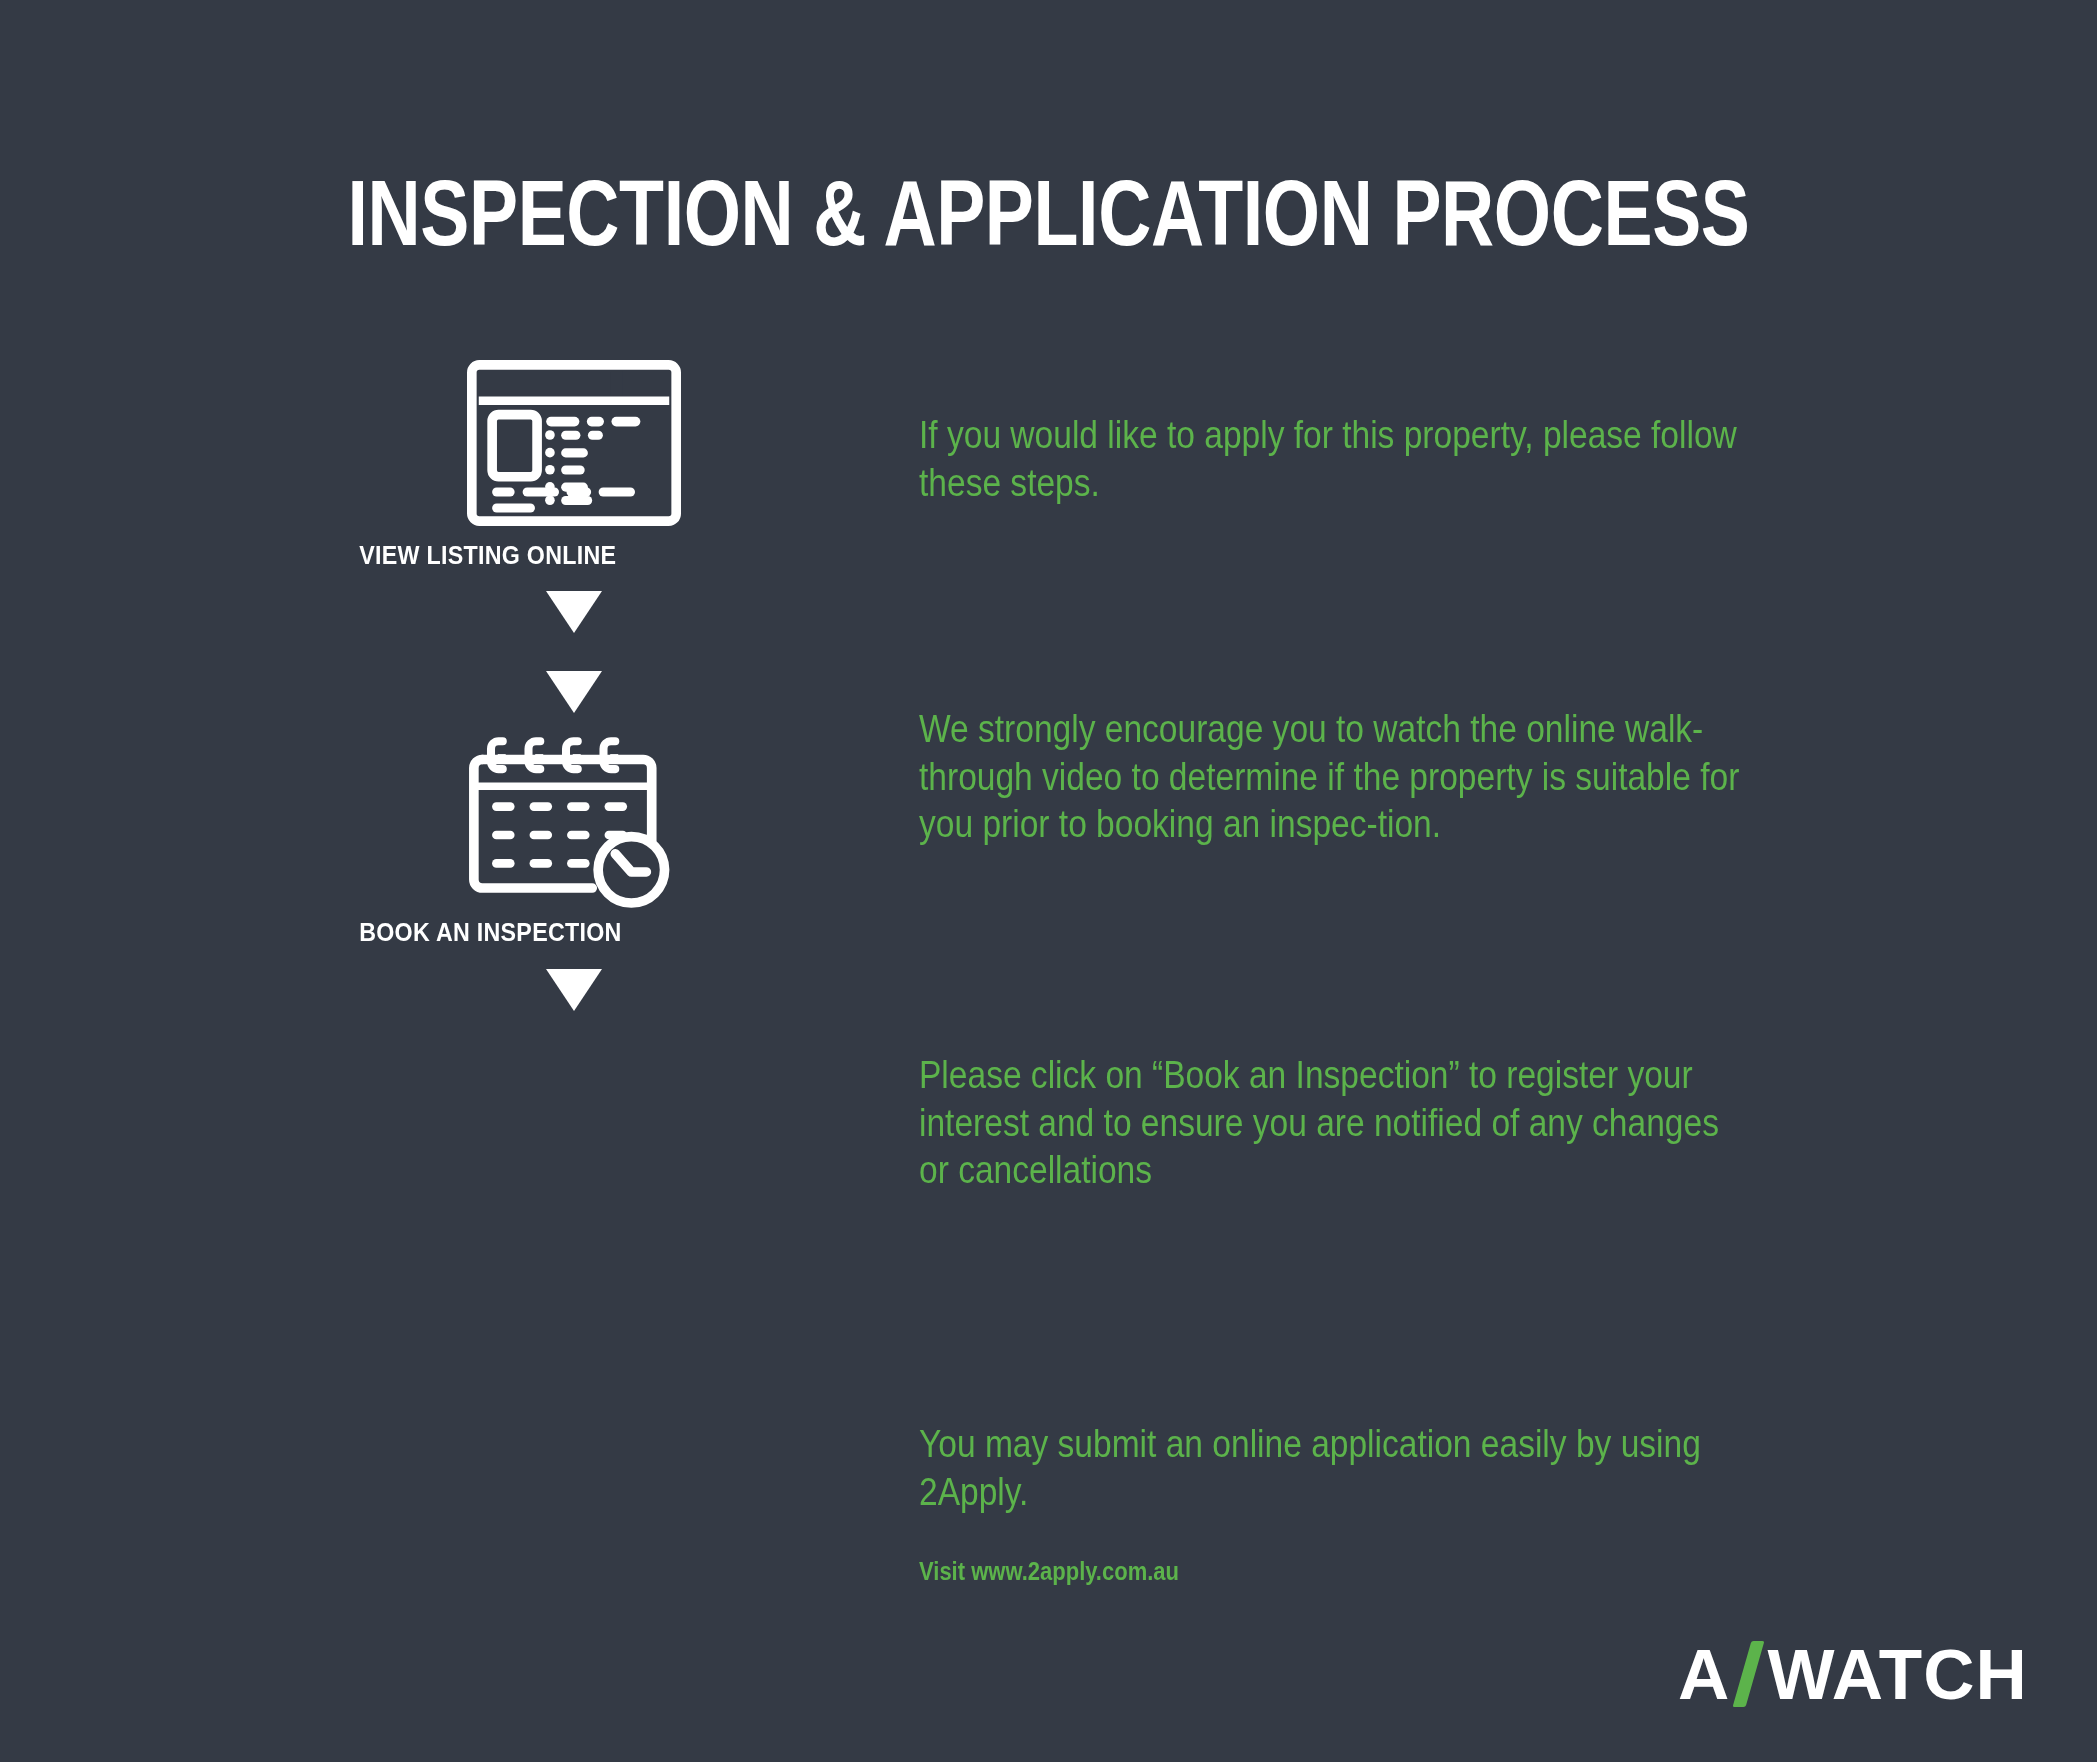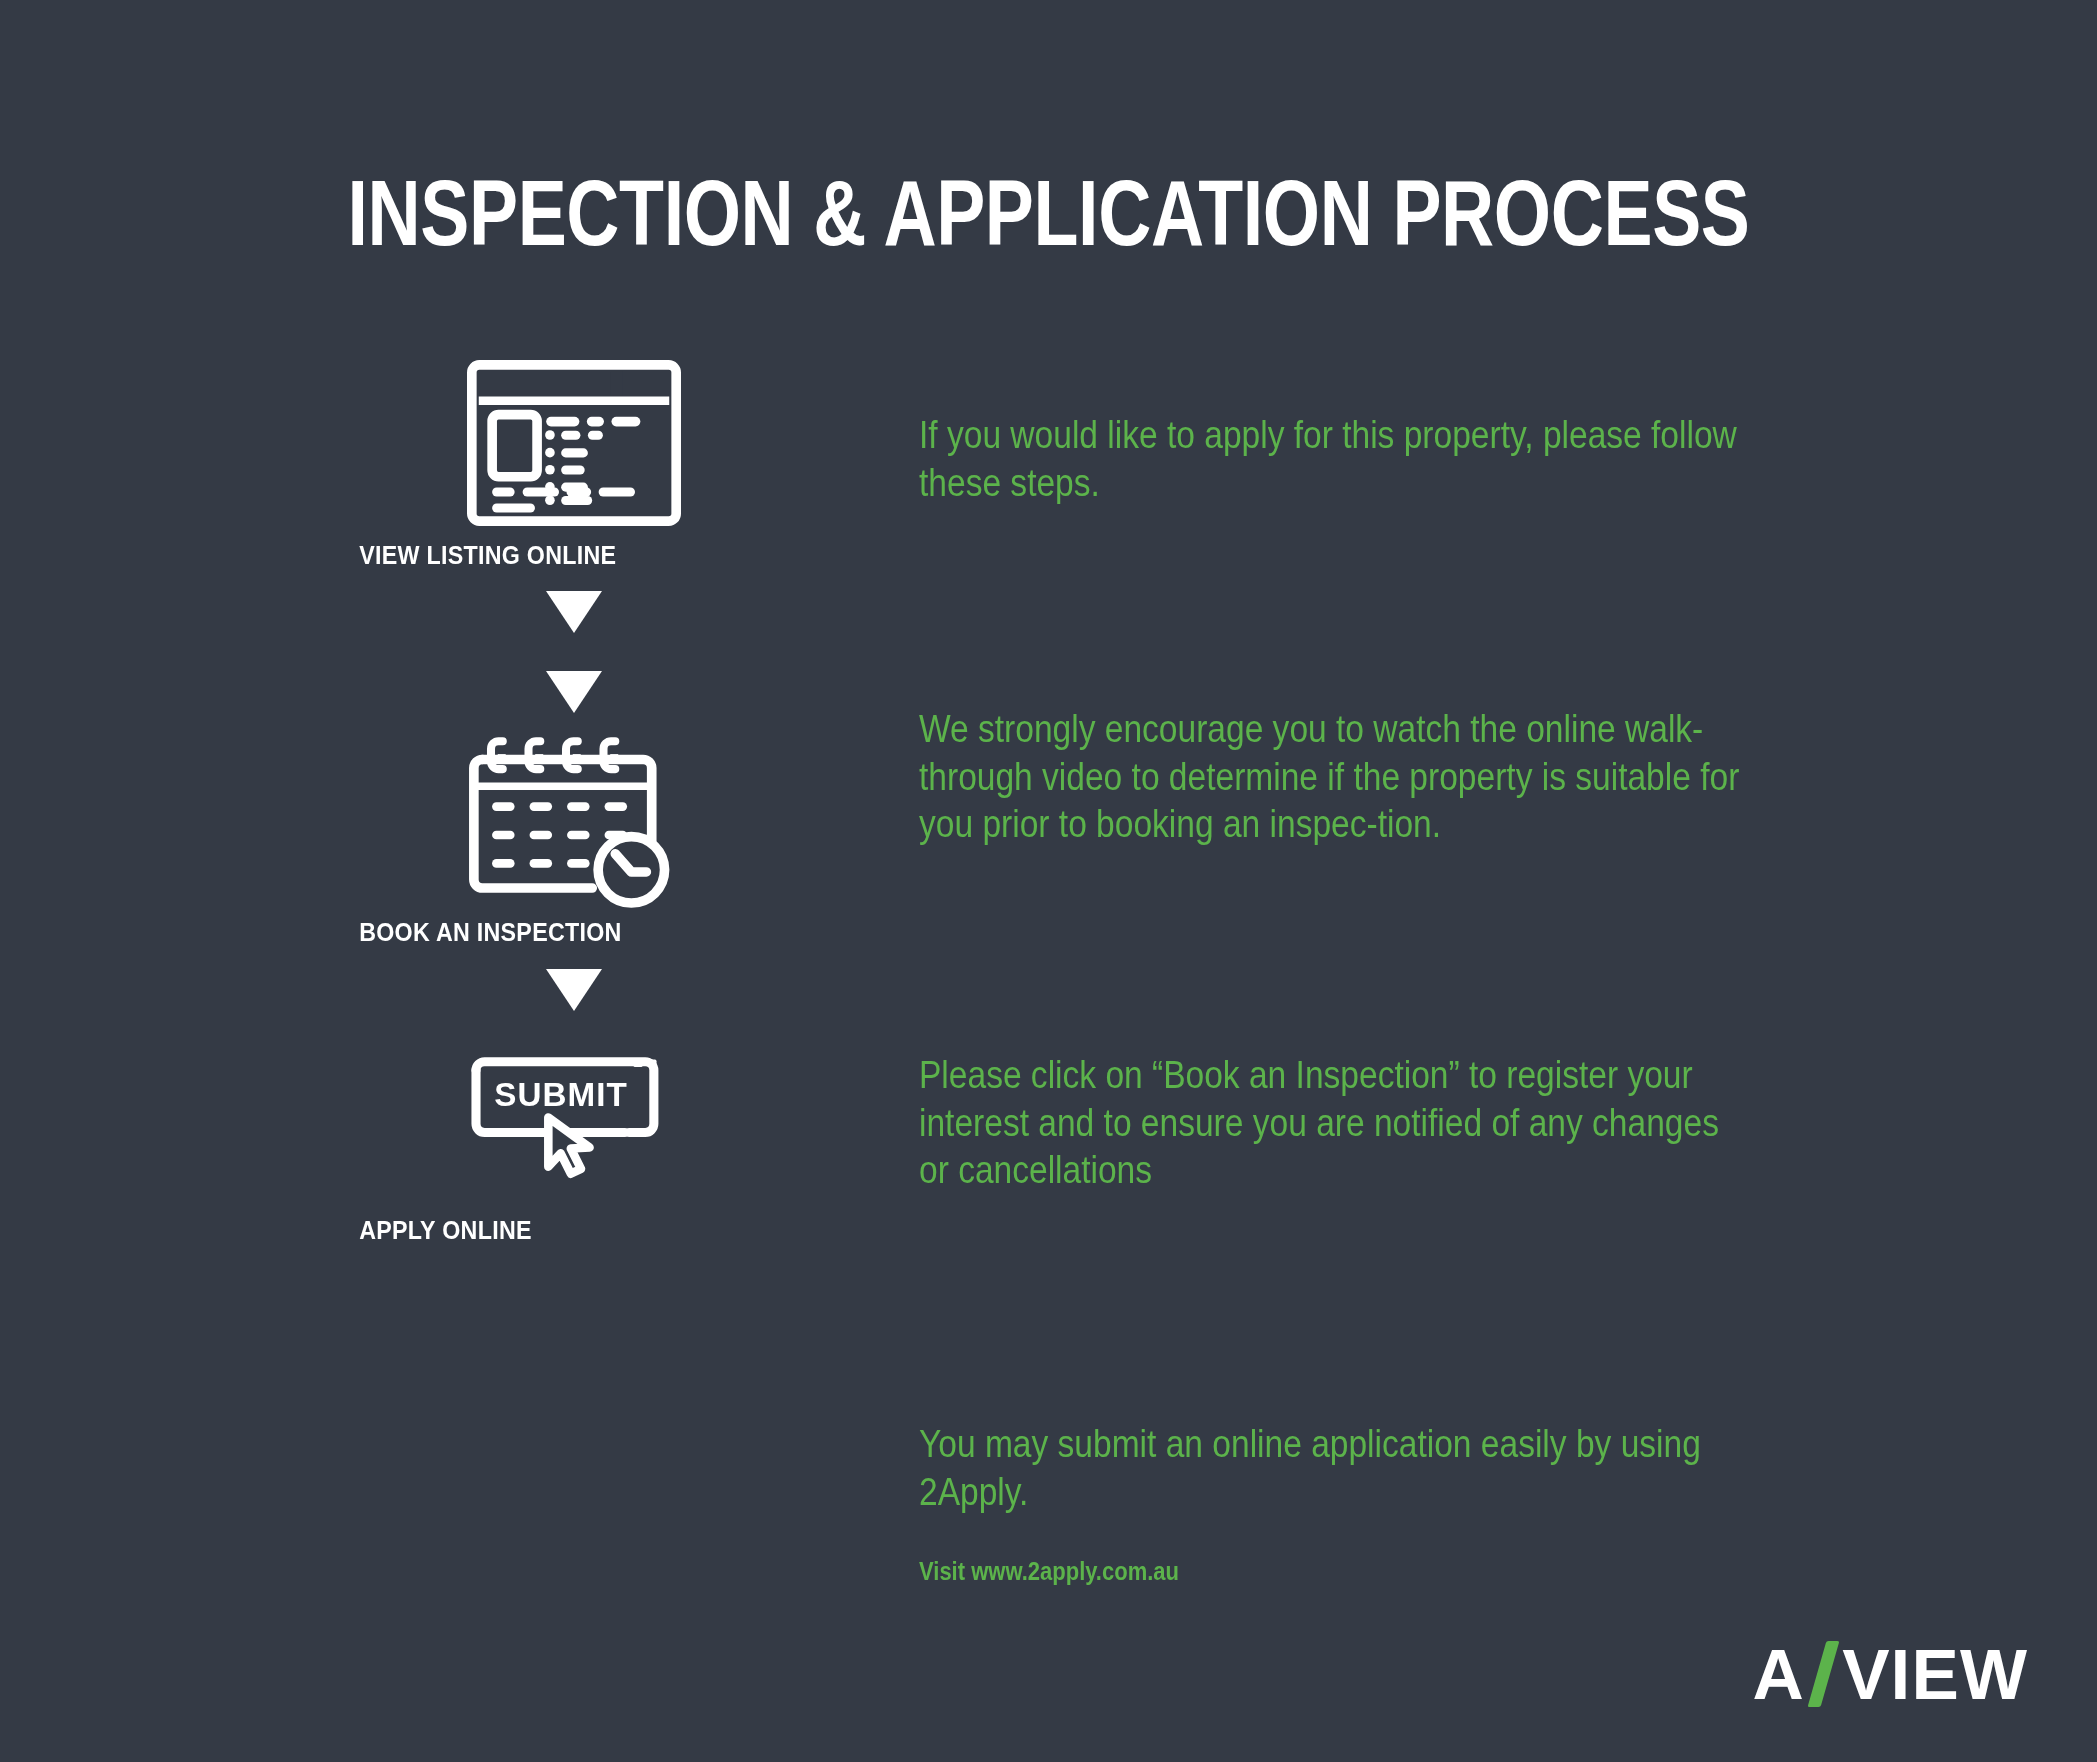--- a/index.html
+++ b/index.html
@@ -225,49 +225,31 @@
         <path d="M288 238 L318 272 H346" stroke="#fff" stroke-width="18" stroke-linecap="round" stroke-linejoin="round"></path>
       </svg>
     </div>
     <div class="step-label">BOOK AN INSPECTION</div>
   </div>
 
   <div class="arrow-wrap">
     <div class="arrow"></div>
   </div>
 
-  <div class="step">
-    <div class="step-icon">
-      <svg width="225" height="161" viewBox="0 0 420 300" fill="none">
-        <g stroke="#fff" stroke-width="17" stroke-linecap="round" fill="none">
-          <path d="M28 60 a16 16 0 0 1 16 -16 h300 a16 16 0 0 1 16 16 v100 a16 16 0 0 1 -16 16 h-30"></path>
-          <path d="M28 60 v100 a16 16 0 0 0 16 16 h262"></path>
-        </g>
-        <g fill="#fff">
-          <rect x="322" y="40" width="17" height="14" rx="3"></rect>
-          <rect x="348" y="40" width="17" height="14" rx="3"></rect>
-          <rect x="322" y="168" width="17" height="14" rx="3"></rect>
-        </g>
-        <text x="62" y="126" fill="#fff" font-family="Liberation Sans, sans-serif" font-size="62" font-weight="bold" letter-spacing="2">SUBMIT</text>
-        <path d="M163 148 L163 240 L186 215 L205 253 L224 244 L205 206 L240 204 Z" fill="#343a45" stroke="#fff" stroke-width="16" stroke-linejoin="round"></path>
-      </svg>
-    </div>
-    <div class="step-label">APPLY ONLINE</div>
-  </div>
 
 </div>
 
 <div class="desc d1">If you would like to apply for this property, please follow these steps.</div>
 
 <div class="desc d2">We strongly encourage you to watch the online walk-through video to determine if the property is suitable for you prior to booking an inspec-tion.</div>
 
 <div class="desc d3">Please click on “Book an Inspection” to register your interest and to ensure you are notified of any changes or cancellations</div>
 
 <div class="desc d4">You may submit an online application easily by using 2Apply.</div>
 
 <div class="visit">Visit www.2apply.com.au</div>
 
 <div class="logo">
   <span class="logo-text">A</span>
   <span class="logo-slash"></span>
-  <span class="logo-text">VIEW</span>
+  <span class="logo-text">WATCH</span>
 </div>
 
 
 </body></html>

